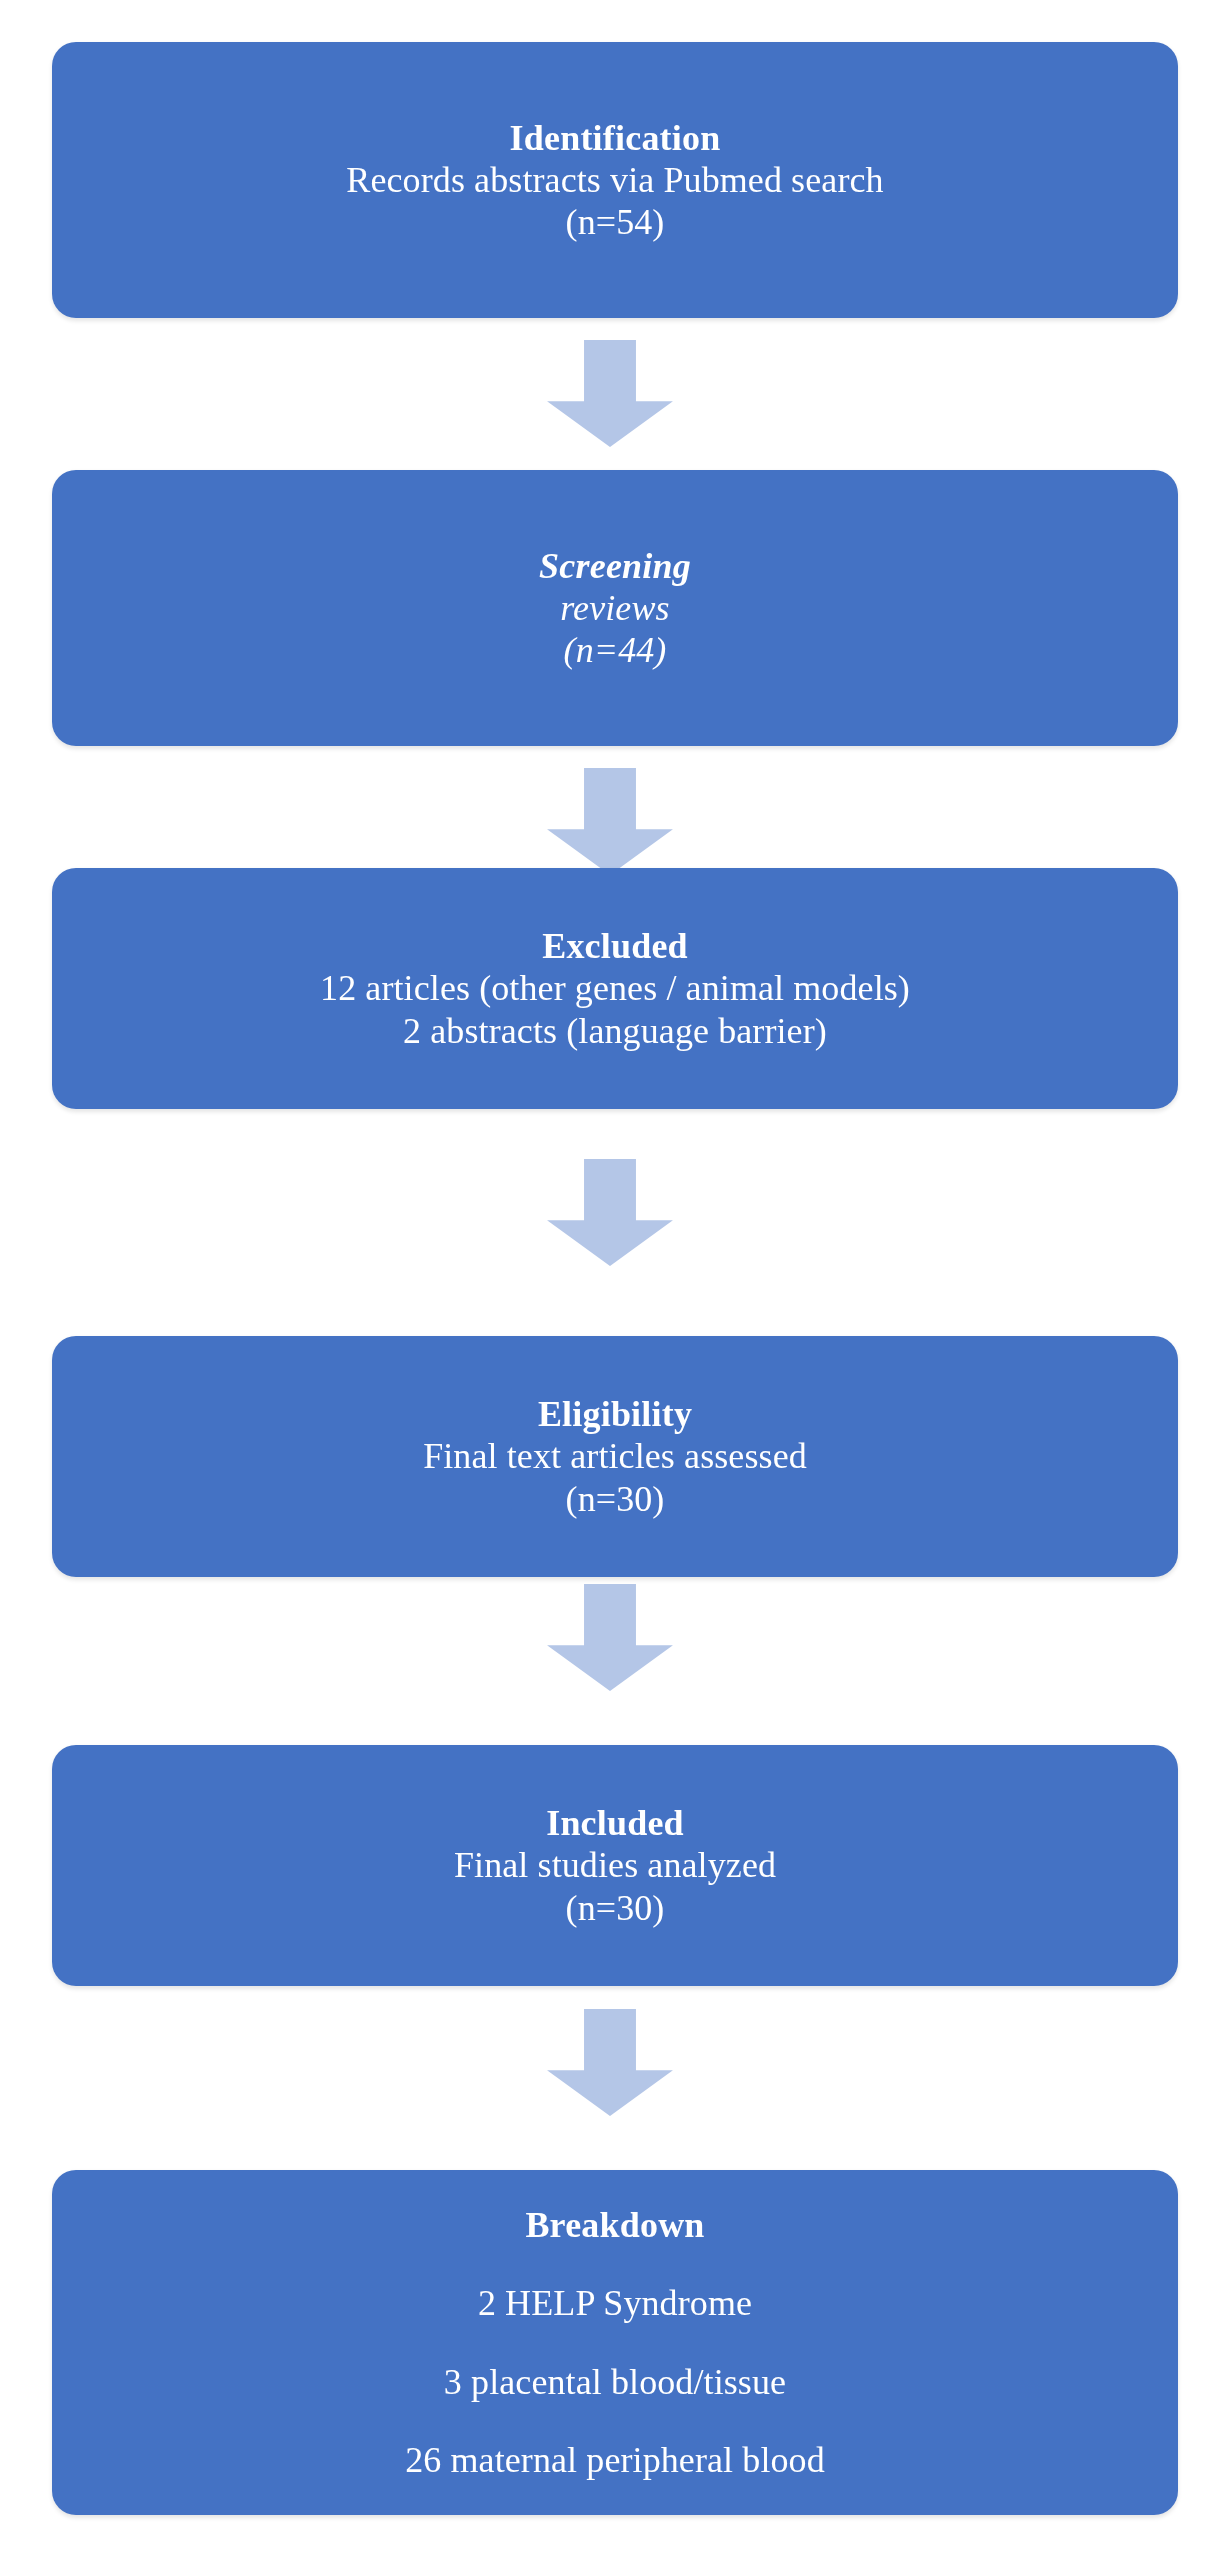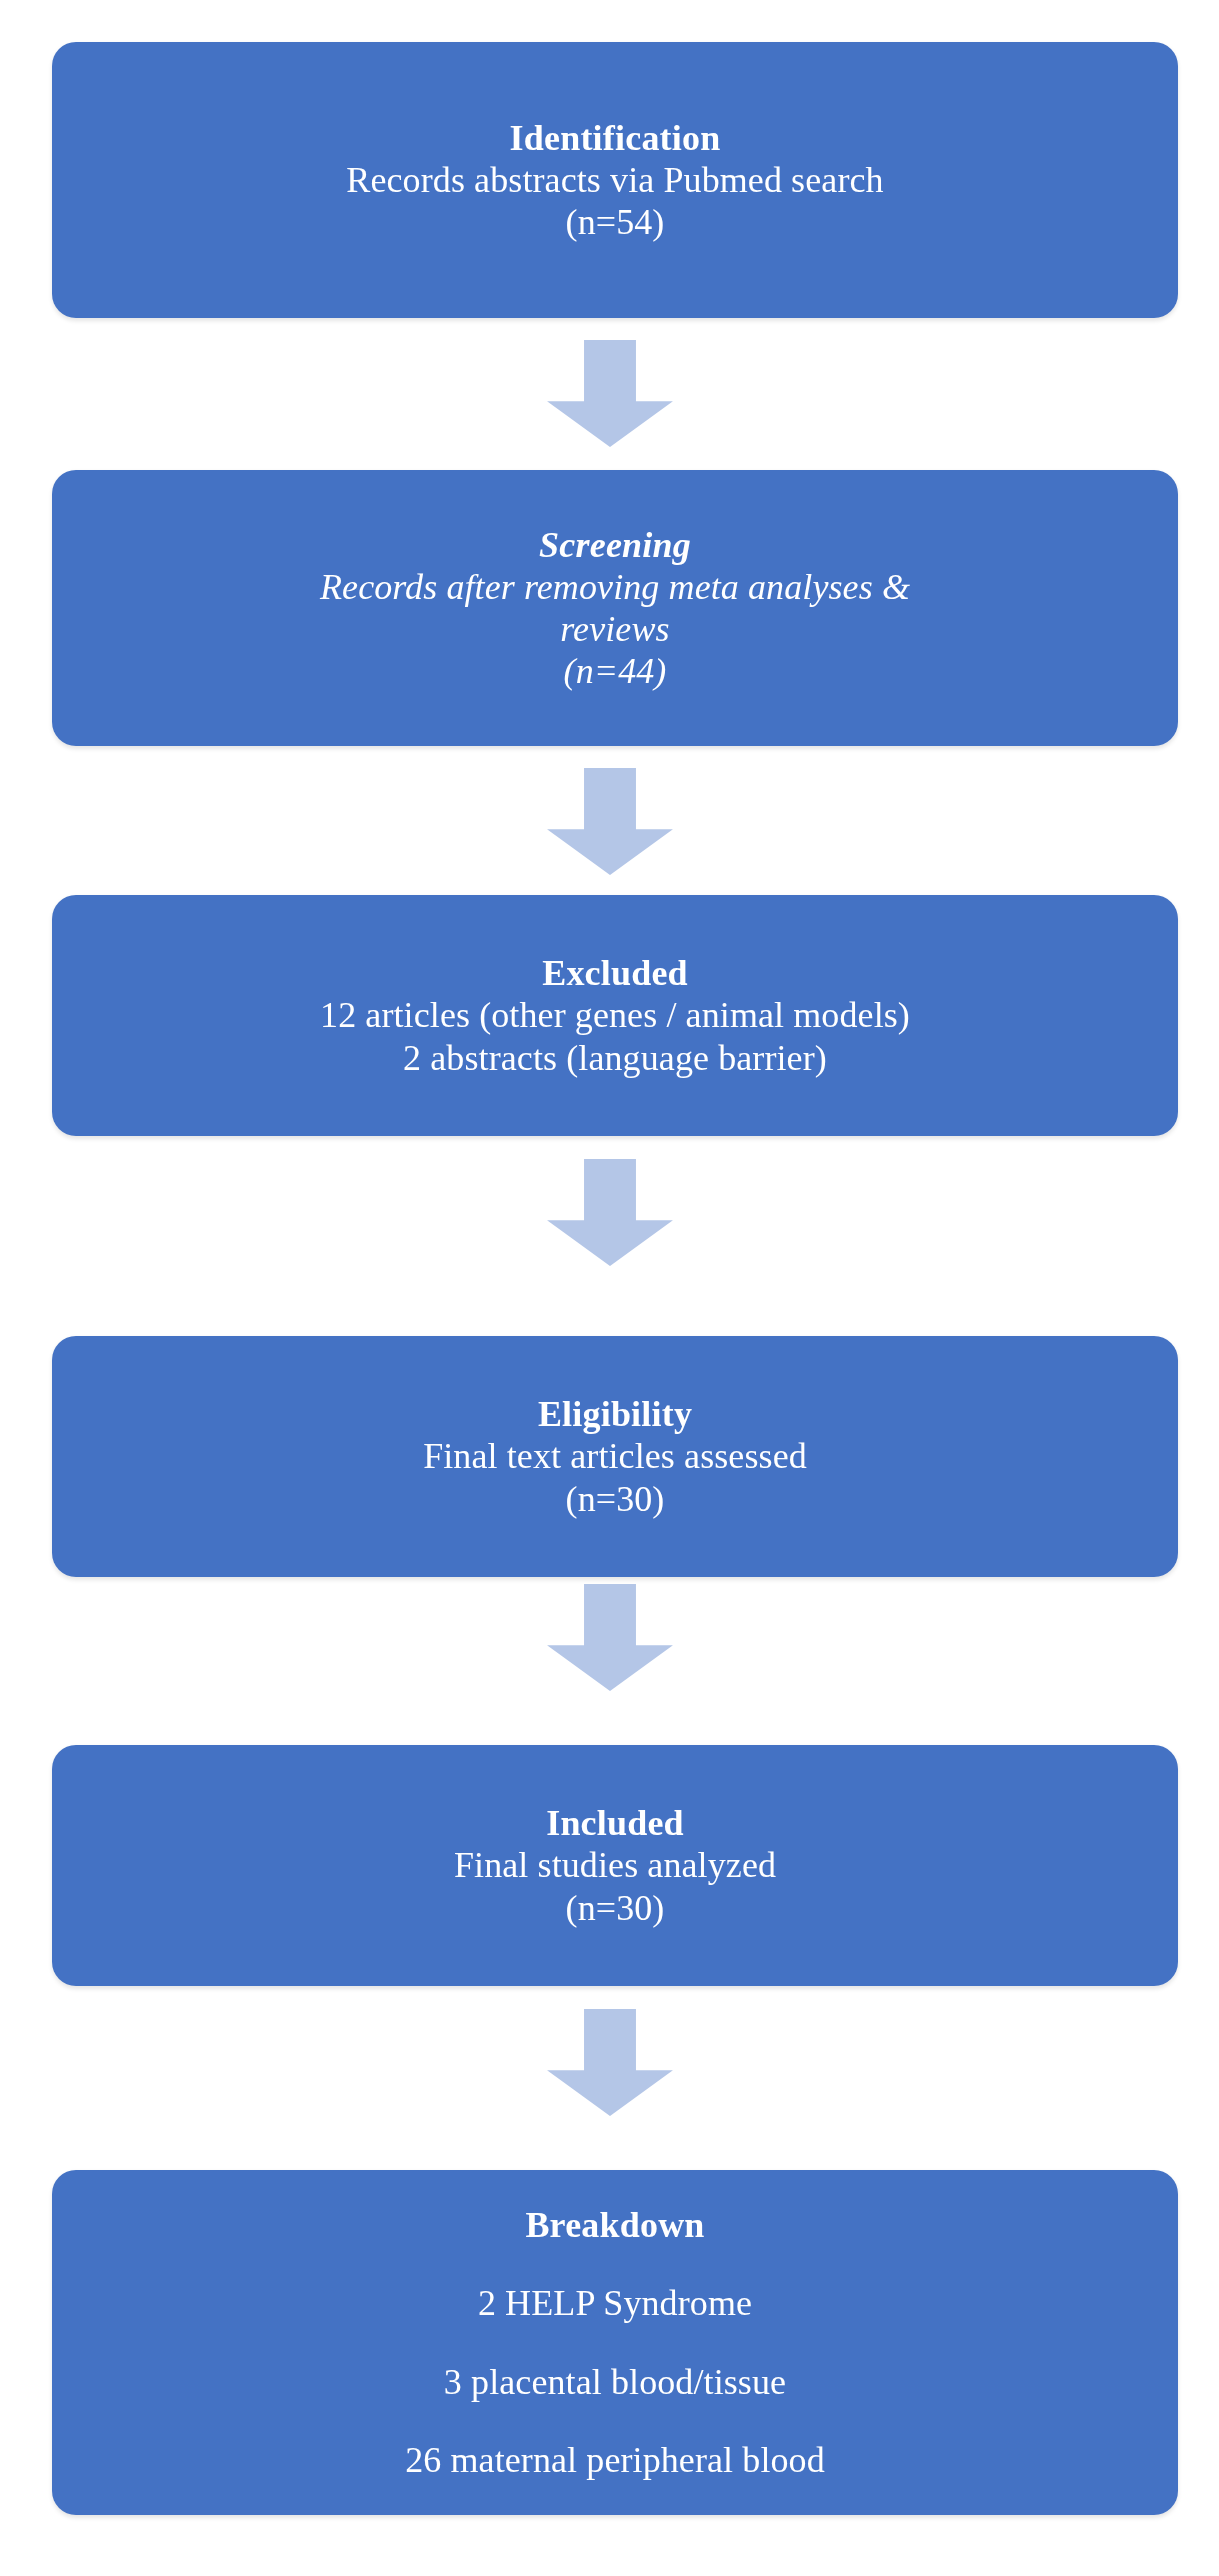--- a/index.html
+++ b/index.html
@@ -51,21 +51,21 @@
   .box-line {
     font-weight: normal;
     font-size: 36px;
     line-height: 1.17;
     letter-spacing: 0.1px;
   }
 
   
   #box-identification { top: 42px;   height: 276px; }
   #box-screening      { top: 470px;  height: 276px; font-style: italic; }
-  #box-excluded       { top: 895px; height: 241px; }
+  #box-excluded       { top: 868px; height: 241px; }
   #box-eligibility    { top: 1336px; height: 241px; }
   #box-included       { top: 1745px; height: 241px; }
   #box-breakdown      { top: 2170px; height: 345px; gap: 36px; }
 
   
   .flow-arrow {
     position: absolute;
     left: 50%;
     transform: translateX(-50%);
     width: 126px;
@@ -92,21 +92,20 @@
   </div>
 
   <div class="flow-arrow" id="arrow-1">
     <svg viewBox="0 0 160 136" xmlns="http://www.w3.org/2000/svg" aria-hidden="true">
       <polygon points="47,0 113,0 113,78 160,78 80,136 0,78 47,78" fill="#B4C6E7"></polygon>
     </svg>
   </div>
 
   <div class="flow-box" id="box-screening">
     <div class="box-title">Screening</div>
-    <div class="box-line">Records after removing meta analyses &amp;</div>
     <div class="box-line">reviews</div>
     <div class="box-line">(n=44)</div>
   </div>
 
   <div class="flow-arrow" id="arrow-2">
     <svg viewBox="0 0 160 136" xmlns="http://www.w3.org/2000/svg" aria-hidden="true">
       <polygon points="47,0 113,0 113,78 160,78 80,136 0,78 47,78" fill="#B4C6E7"></polygon>
     </svg>
   </div>
 

